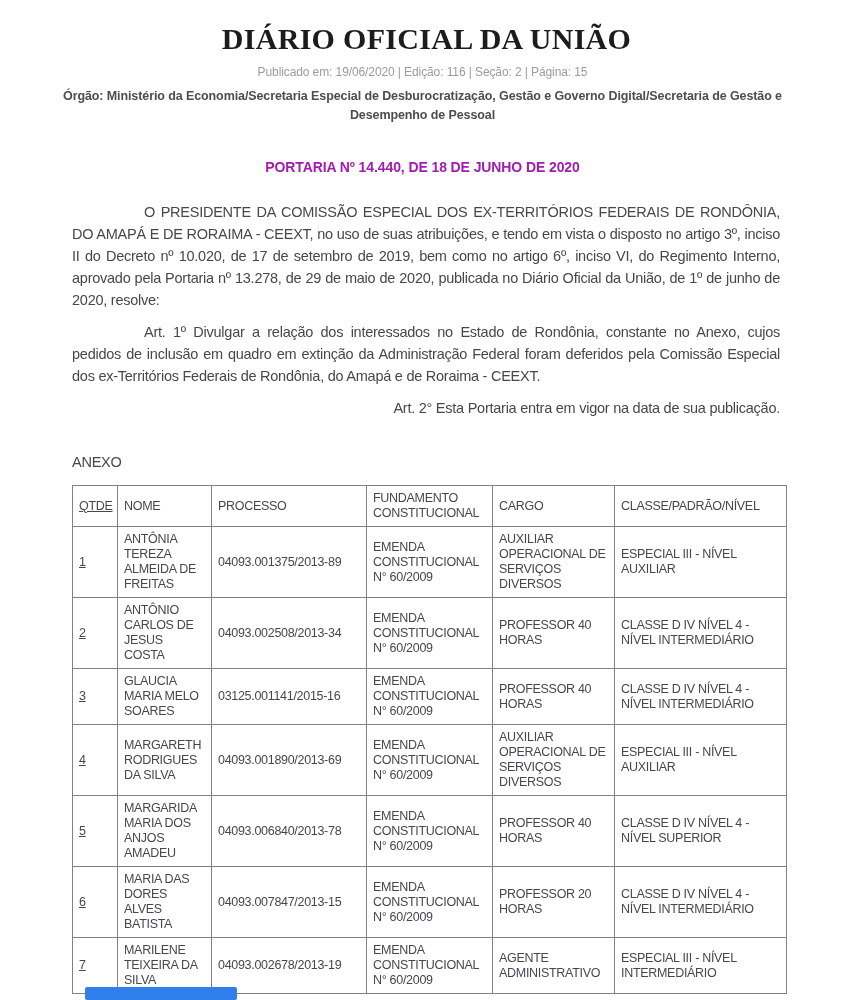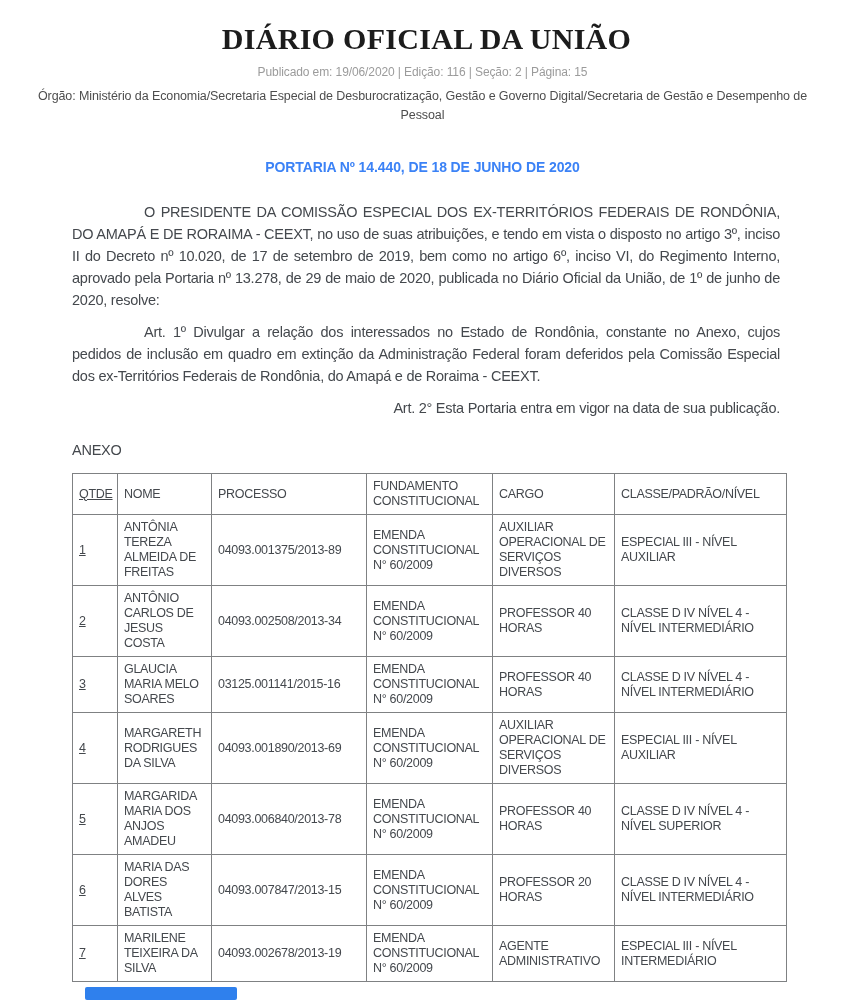--- a/index.html
+++ b/index.html
@@ -25,48 +25,48 @@
   .masthead-meta {
     margin-top: 9px;
     font-size: 12px;
     color: #9b9b9b;
     letter-spacing: -0.1px;
   }
   .masthead-organ {
     margin: 8px auto 0 auto;
     max-width: 780px;
     font-size: 12.5px;
-    font-weight: normal;
+    font-weight: bold;
     color: #4d4d4d;
     line-height: 19px;
     letter-spacing: -0.1px;
   }
 
   
   .doc-heading {
     margin-top: 34px;
     text-align: center;
     font-size: 14px;
     font-weight: bold;
-    color: #3b82f6;
+    color: #a21caf;
     letter-spacing: -0.1px;
   }
   .doc-body {
     width: 708px;
     margin-left: 72px;
     margin-top: 26px;
     color: #44484d;
     font-size: 14.5px;
     line-height: 22px;
     letter-spacing: -0.25px;
   }
   .doc-body p { text-indent: 72px; text-align: justify; margin-bottom: 10px; }
   .doc-body p.no-justify { text-align: right; }
   .signature { text-indent: 72px; margin-top: 6px; }
-  .annex-label { margin-top: 20px; text-indent: 0 !important; text-align: left !important; }
+  .annex-label { margin-top: 32px; text-indent: 0 !important; text-align: left !important; }
 
   
   .annex-table {
     margin-left: 72px;
     margin-top: 12px;
     width: 714px;
     border-collapse: collapse;
     table-layout: fixed;
     font-size: 12.5px;
     line-height: 15px;

